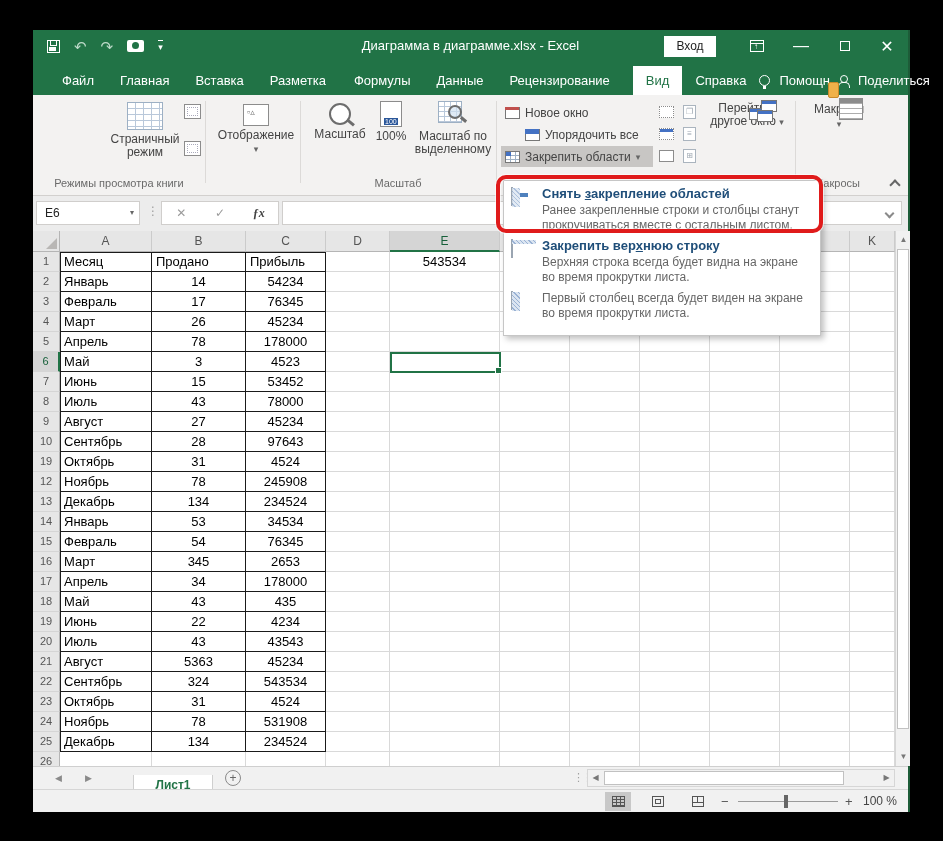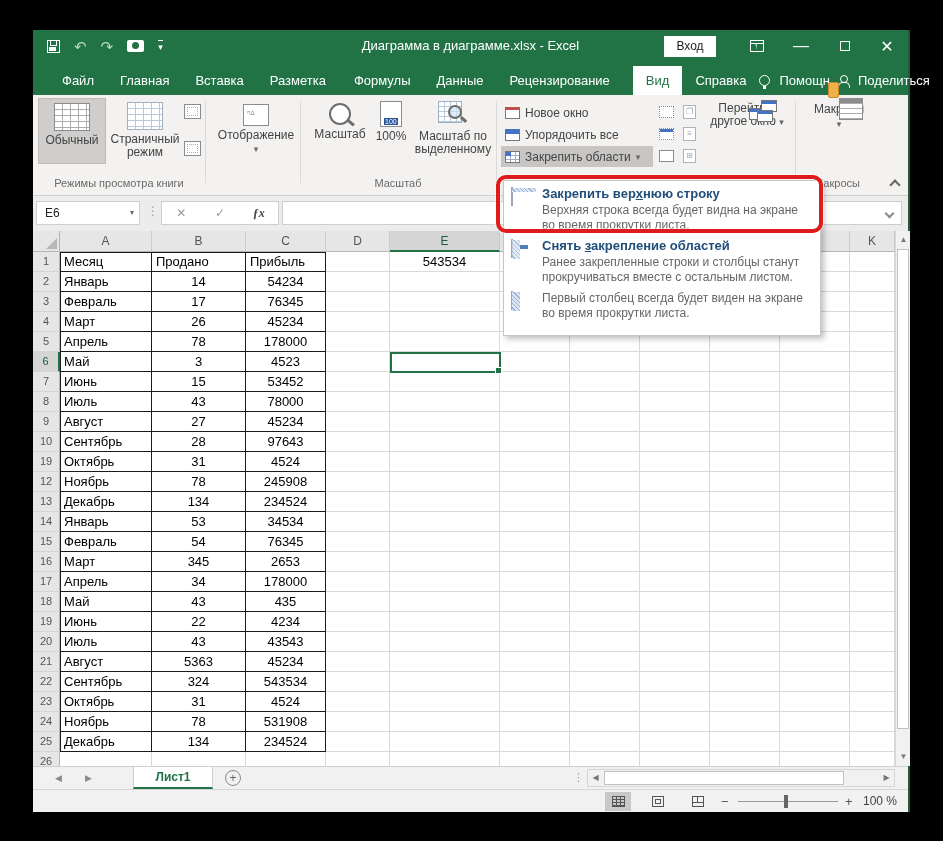--- a/index.html
+++ b/index.html
@@ -130,21 +130,21 @@
   .mi-tbl.firstcol:after { content:""; position:absolute; left:0; top:0; width:8px; height:19px; background:repeating-linear-gradient(45deg,#dbe5f1 0 2px,#9ab2d4 2px 3px); }
   .fm-text { flex:1; }
   .fm-title { font-size:13px; font-weight:bold; color:#1f4e79; line-height:16px; }
   .fm-title u { text-decoration:underline; }
   .fm-desc { font-size:12px; color:#666; line-height:14.5px; margin-top:1px; }
   .red-annotation { position:absolute; left:463px; top:145px; width:327px; height:58px; border:4px solid #e01b1b; border-radius:10px; z-index:50; box-shadow:0 0 0 1px rgba(255,255,255,.6), inset 0 0 0 1px rgba(255,255,255,.6); }
 
   
   .sheetbar { position:absolute; left:0; top:736px; width:100%; height:23px; background:#f1f1f1; border-top:1px solid #cfcfcf; font-size:12px; }
   .sb-nav { position:absolute; top:0; height:22px; line-height:22px; color:#8a8a8a; font-size:9px; }
-  .sheet-tab { position:absolute; left:100px; top:0; width:80px; height:22px; background:#fff; border-left:1px solid #cfcfcf; border-right:1px solid #cfcfcf; border-bottom:2px solid #217346; color:#217346; font-weight:bold; text-align:center; line-height:20px; }
+  .sheet-tab { position:absolute; left:100px; top:8px; width:80px; height:22px; background:#fff; border-left:1px solid #cfcfcf; border-right:1px solid #cfcfcf; border-bottom:2px solid #217346; color:#217346; font-weight:bold; text-align:center; line-height:20px; }
   .add-sheet { position:absolute; left:192px; top:3px; width:16px; height:16px; border:1px solid #8a8a8a; border-radius:50%; color:#666; text-align:center; line-height:14px; font-size:12px; }
   .hs-grip { position:absolute; left:540px; top:4px; color:#a0a0a0; font-size:11px; letter-spacing:-2px; }
   .hscroll { position:absolute; left:554px; top:2px; width:308px; height:18px; background:#f1f1f1; border:1px solid #d6d6d6; }
   .hs-btn { position:absolute; top:0; width:15px; height:16px; color:#777; font-size:8px; text-align:center; line-height:16px; }
   .hs-thumb { position:absolute; left:16px; top:1px; width:240px; height:14px; background:#fff; border:1px solid #c1c1c1; }
 
   
   .statusbar { position:absolute; left:0; top:759px; width:100%; height:23px; background:#f1f1f1; border-top:1px solid #d6d6d6; }
   .view-btn { position:absolute; top:2px; width:26px; height:19px; display:flex; align-items:center; justify-content:center; }
   .view-btn.sel { background:#c8c8c8; }
@@ -204,24 +204,20 @@
     <span class="tabrow-right">
       <span class="icon-bulb"></span>
       <span>Помощн</span>
       <span class="icon-person"></span>
       <span>Поделиться</span>
     </span>
   </div>
 
   <div class="ribbon">
 
-    <div class="bigbtn pressed" style="left:5px; width:68px;">
-      <span class="icon-grid-table"></span>
-      <span class="lbl">Обычный</span>
-    </div>
     <div class="bigbtn" style="left:75px; width:74px;">
       <span class="icon-grid-table light"></span>
       <span class="lbl">Страничный режим</span>
     </div>
     <span class="smallpage" style="left:151px; top:9px;"></span>
     <span class="smallpage" style="left:151px; top:46px;"></span>
     <div class="grp-label" style="left:0; width:172px;">Режимы просмотра книги</div>
     <div class="rb-sep" style="left:172px;"></div>
 
     <div class="bigbtn" style="left:180px; width:86px;">
@@ -246,21 +242,21 @@
           </span>
       <span class="lbl">Масштаб по выделенному</span>
     </div>
     <div class="grp-label" style="left:267px; width:196px;">Масштаб</div>
     <div class="rb-sep" style="left:463px;"></div>
 
     <div class="winrow-btn" style="left:468px; top:7px;">
       <span class="icon-new-window"></span>
       <span>Новое окно</span>
     </div>
-    <div class="winrow-btn" style="left:468px; top:29px;justify-content:center;">
+    <div class="winrow-btn" style="left:488px; top:29px;justify-content:center;">
       <span class="icon-arrange"></span>
       <span>Упорядочить все</span>
     </div>
     <div class="winrow-btn pressed" style="left:468px; top:51px; width:152px;">
       <span class="icon-freeze"></span>
       <span>Закрепить области</span>
       <span class="drop-caret" style="margin-top:0;">▾</span>
     </div>
     <span class="tinywin dot" style="left:626px; top:11px;"></span>
     <span class="tinywin bar dot" style="left:626px; top:33px;"></span>
@@ -684,31 +680,31 @@
     <div class="sel-cell"></div>
     <div class="vscroll">
       <span class="vs-btn" style="top:1px;">▲</span>
       <span class="vs-thumb"></span>
       <span class="vs-btn" style="top:518px;">▼</span>
     </div>
   </div>
 
   <div class="freeze-menu" id="freezeMenu">
         <div class="fm-item">
+          <div class="fm-icon"><span class="mi-tbl unfreeze"></span></div>
+          <div class="fm-text">
+            <div class="fm-title">Снять <u>з</u>акрепление областей</div>
+            <div class="fm-desc">Ранее закрепленные строки и столбцы станут прокручиваться вместе с остальным листом.</div>
+          </div>
+        </div>
+        <div class="fm-item">
           <div class="fm-icon"><span class="mi-tbl toprow"></span></div>
           <div class="fm-text">
             <div class="fm-title">Закрепить вер<u>х</u>нюю строку</div>
             <div class="fm-desc">Верхняя строка всегда будет видна на экране во время прокрутки листа.</div>
-          </div>
-        </div>
-        <div class="fm-item">
-          <div class="fm-icon"><span class="mi-tbl unfreeze"></span></div>
-          <div class="fm-text">
-            <div class="fm-title">Снять <u>з</u>акрепление областей</div>
-            <div class="fm-desc">Ранее закрепленные строки и столбцы станут прокручиваться вместе с остальным листом.</div>
           </div>
         </div>
         <div class="fm-item">
           <div class="fm-icon"><span class="mi-tbl firstcol"></span></div>
           <div class="fm-text">
             <div class="fm-desc">Первый столбец всегда будет виден на экране во время прокрутки листа.</div>
           </div>
         </div>
       </div>
   <div class="red-annotation"></div>

